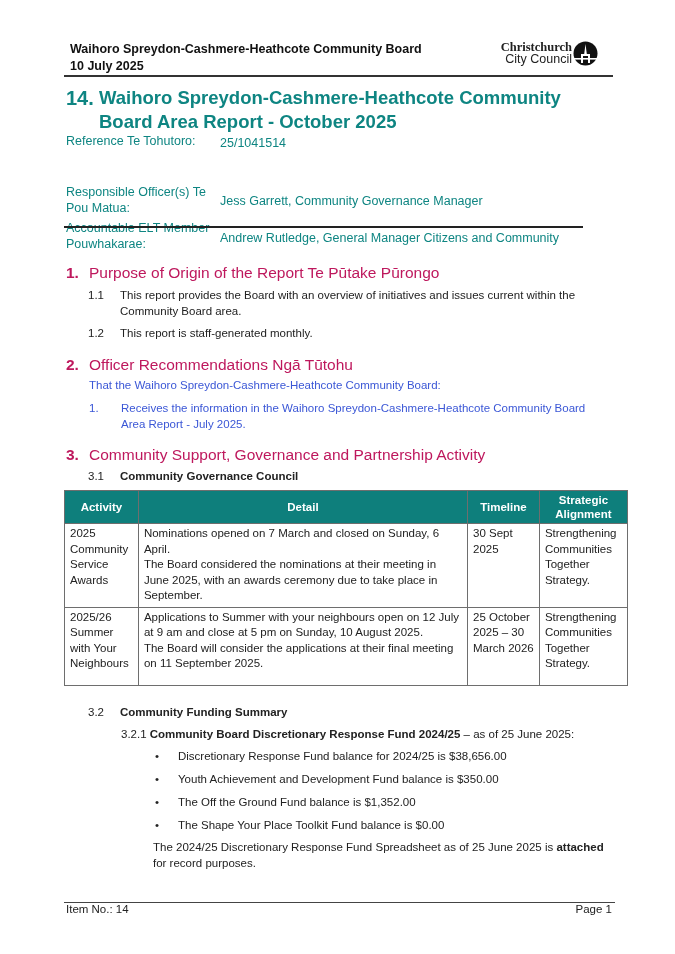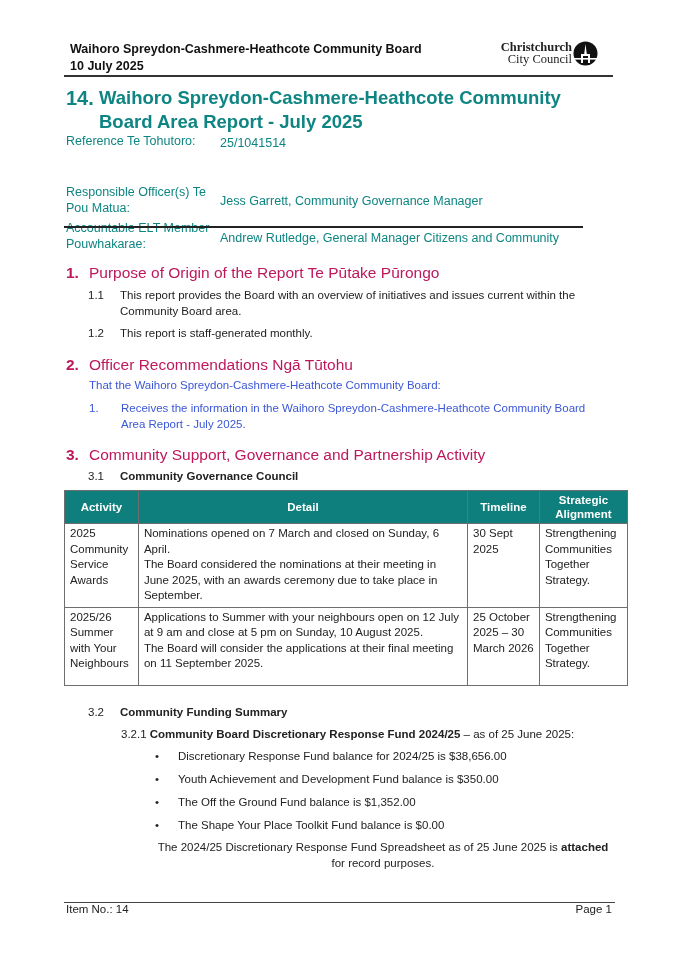--- a/index.html
+++ b/index.html
@@ -6,21 +6,21 @@
   body { width:675px; height:954px; position:relative; overflow:hidden;
          font-family:"Liberation Sans", sans-serif; color:#1a1a1a; }
   .page { position:absolute; left:0; top:0; width:675px; height:954px; }
 
   
   .hdr { position:absolute; left:70px; top:41px; width:542px; }
   .hdr-title { font-weight:bold; font-size:12.5px; line-height:17px; color:#111; }
   .hdr-rule { position:absolute; left:64px; top:75px; width:549px; height:1.5px; background:#333; }
   .logo { position:absolute; left:498px; top:41px; width:102px; height:26px; }
   .logo .l1 { position:absolute; right:28px; top:0; font-family:"Liberation Serif", serif; font-weight:bold; font-size:12.5px; color:#222; line-height:13px;text-align:right; }
-  .logo .l2 { position:absolute; right:28px; top:12px; font-family:Liberation Serif, serif; font-size:12.5px; color:#222; line-height:13px; }
+  .logo .l2 { position:absolute; right:28px; top:12px; font-family:Liberation Sans, sans-serif; font-size:12.5px; color:#222; line-height:13px; }
   .logo svg { position:absolute; right:2px; top:0; }
 
   
   .teal { color:#0e8582; }
   .title-block { position:absolute; left:66px; top:86px; width:550px; }
   .title-num { position:absolute; left:0; top:0; font-weight:bold; font-size:20px; line-height:24px; }
   .title-text { position:absolute; left:33px; top:0; font-weight:bold; font-size:18.5px; line-height:24px; width:520px; }
 
   .meta { position:absolute; left:66px; top:133px; width:517px; }
   .meta-row { position:relative; display:flex; }
@@ -66,21 +66,21 @@
     <svg width="25" height="25" viewBox="0 0 25 25">
       <circle cx="12.5" cy="12.5" r="12" fill="#111"></circle>
       <path d="M12.5 3 L11.2 13 L8 13 L8 22 L10 22 L10 15 L15 15 L15 22 L17 22 L17 13 L13.8 13 Z" fill="#fff"></path>
       <rect x="0" y="17" width="25" height="1.6" fill="#fff"></rect>
     </svg>
   </div>
   <div class="hdr-rule"></div>
 
   <div class="title-block teal">
     <span class="title-num">14.</span>
-    <span class="title-text">Waihoro Spreydon-Cashmere-Heathcote Community Board Area Report - July 2025</span>
+    <span class="title-text">Waihoro Spreydon-Cashmere-Heathcote Community Board Area Report - October 2025</span>
   </div>
 
   <div class="meta">
     <div class="meta-row" style="height:19px;">
       <div class="meta-label">Reference Te Tohutoro:</div>
       <div class="meta-value">25/1041514</div>
     </div>
     <div class="meta-row" style="height:38px;margin-top:30px;">
       <div class="meta-label" style="padding-top:2px;">Responsible Officer(s) Te Pou Matua:</div>
       <div class="meta-value">Jess Garrett, Community Governance Manager</div>
@@ -161,21 +161,21 @@
     <b>Community Board Discretionary Response Fund 2024/25</b><span> – as of 25 June 2025:</span>
   </div>
 
   <ul class="funds">
     <li><span class="bullet">•</span><span>Discretionary Response Fund balance for 2024/25 is $38,656.00</span></li>
     <li><span class="bullet">•</span><span>Youth Achievement and Development Fund balance is $350.00</span></li>
     <li><span class="bullet">•</span><span>The Off the Ground Fund balance is $1,352.00</span></li>
     <li><span class="bullet">•</span><span>The Shape Your Place Toolkit Fund balance is $0.00</span></li>
   </ul>
 
-  <div class="para" style="left:153px; top:840px; width:460px;text-align:center;">
+  <div class="para" style="left:153px; top:840px; width:460px;">
     <span>The 2024/25 Discretionary Response Fund Spreadsheet as of 25 June 2025 is </span><b>attached</b><span> for record purposes.</span>
   </div>
 
   <div class="foot-rule"></div>
   <div class="foot-l">Item No.: 14</div>
   <div class="foot-r">Page 1</div>
 
 </div>
 
 </body></html>

